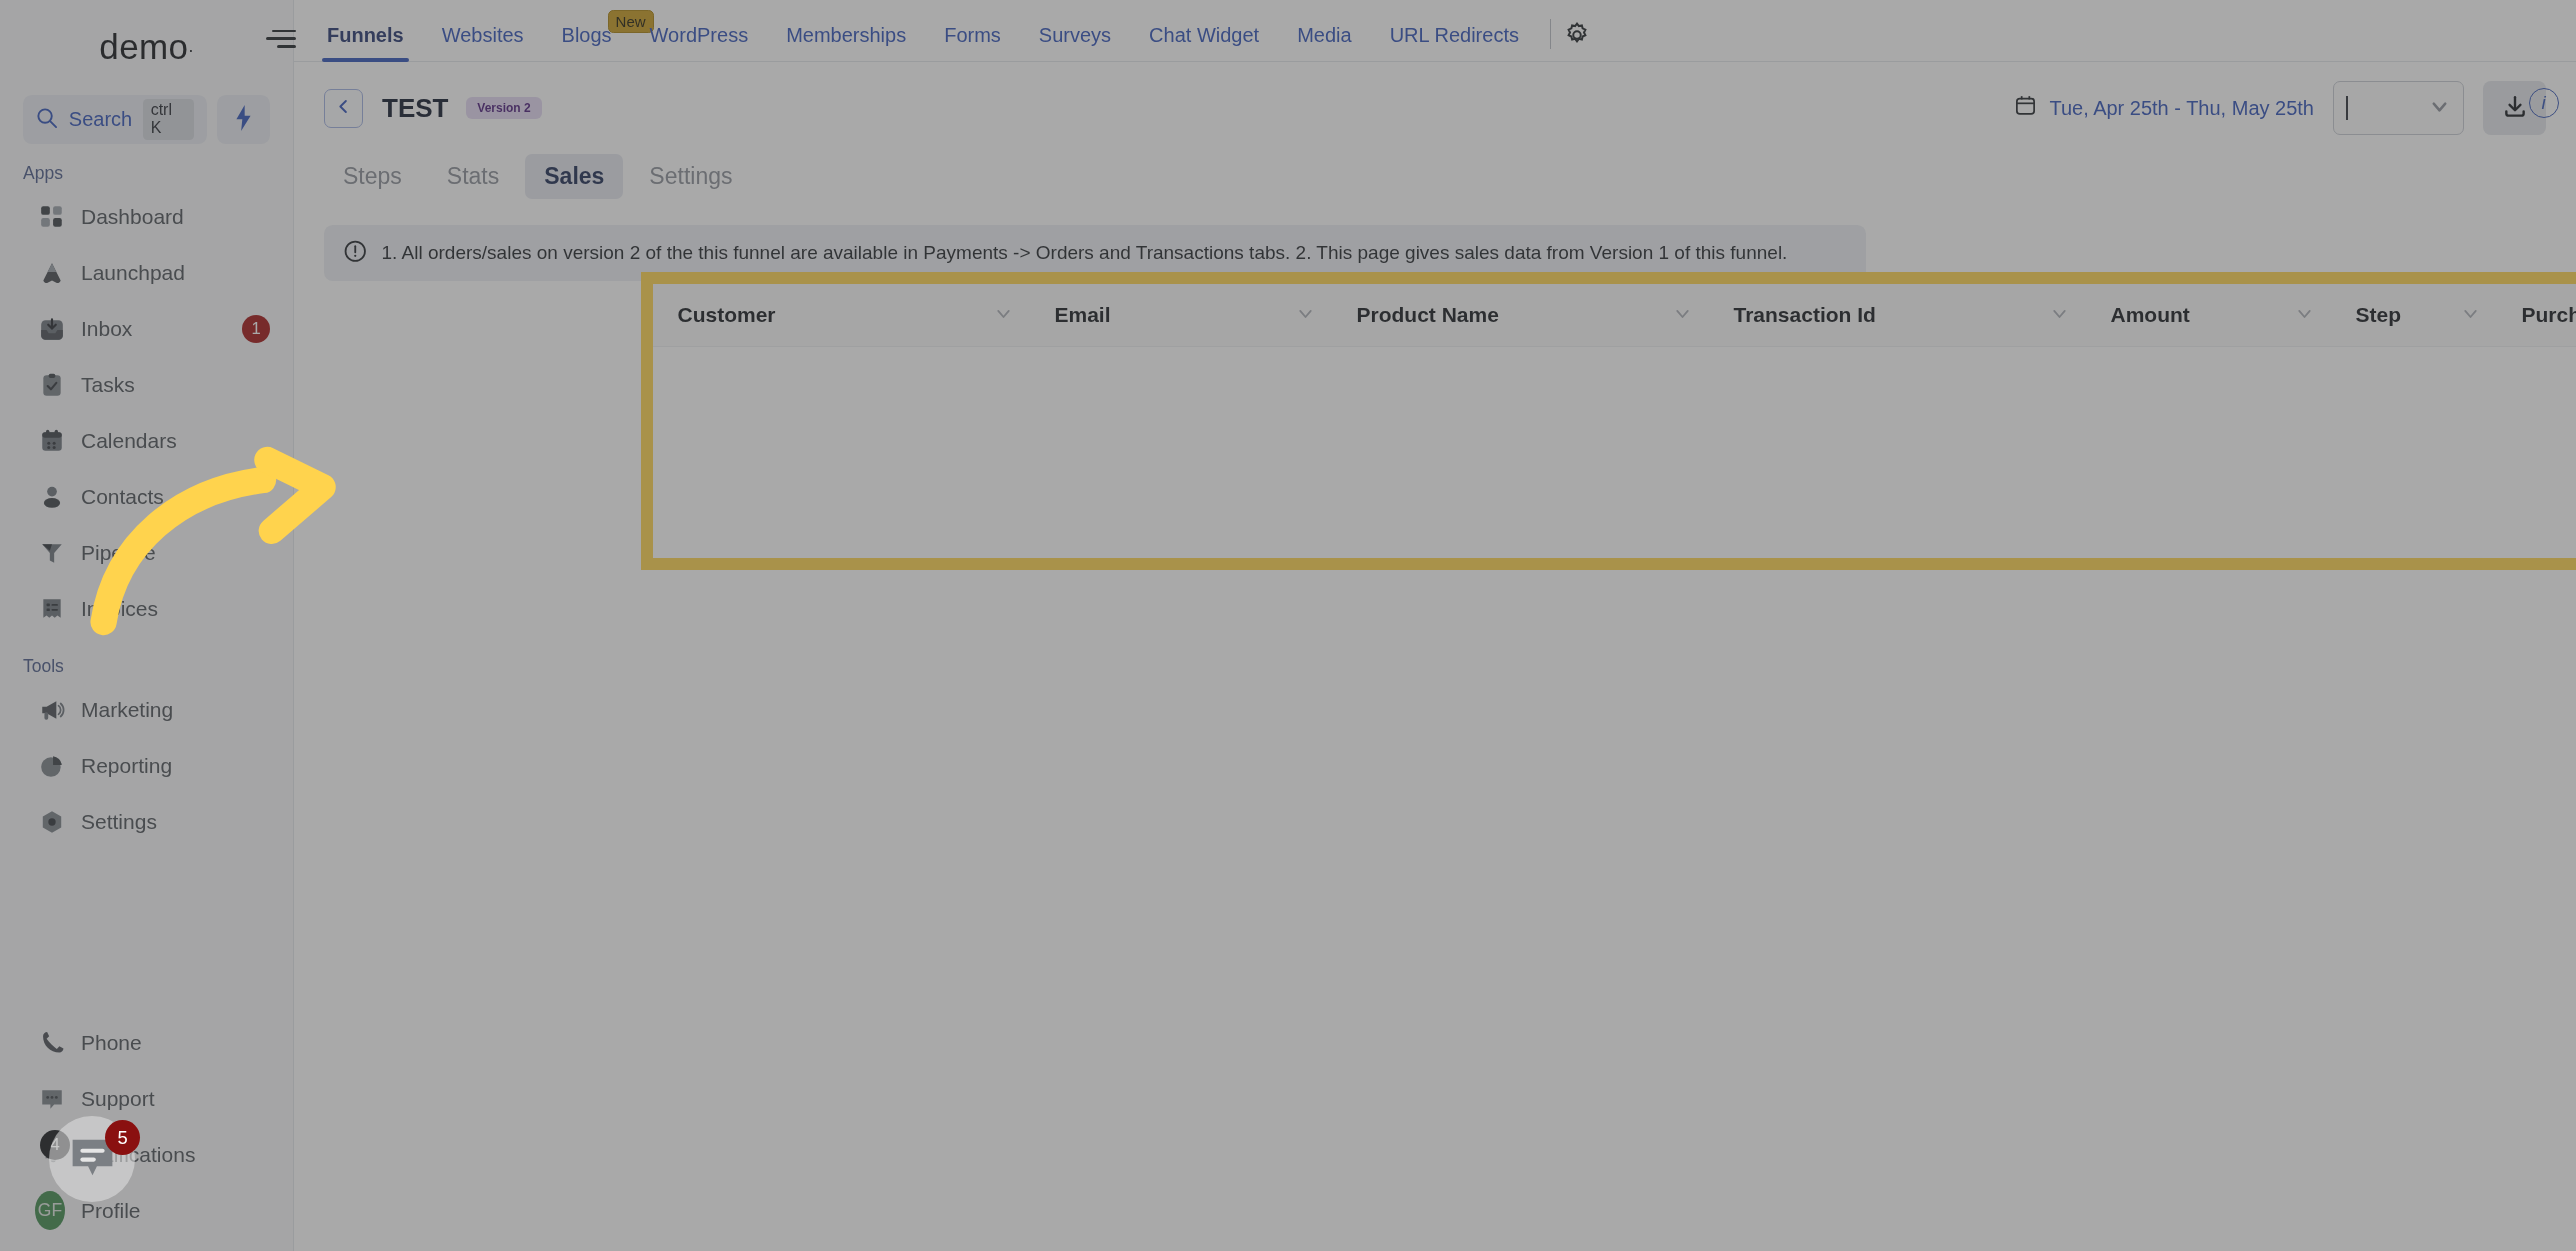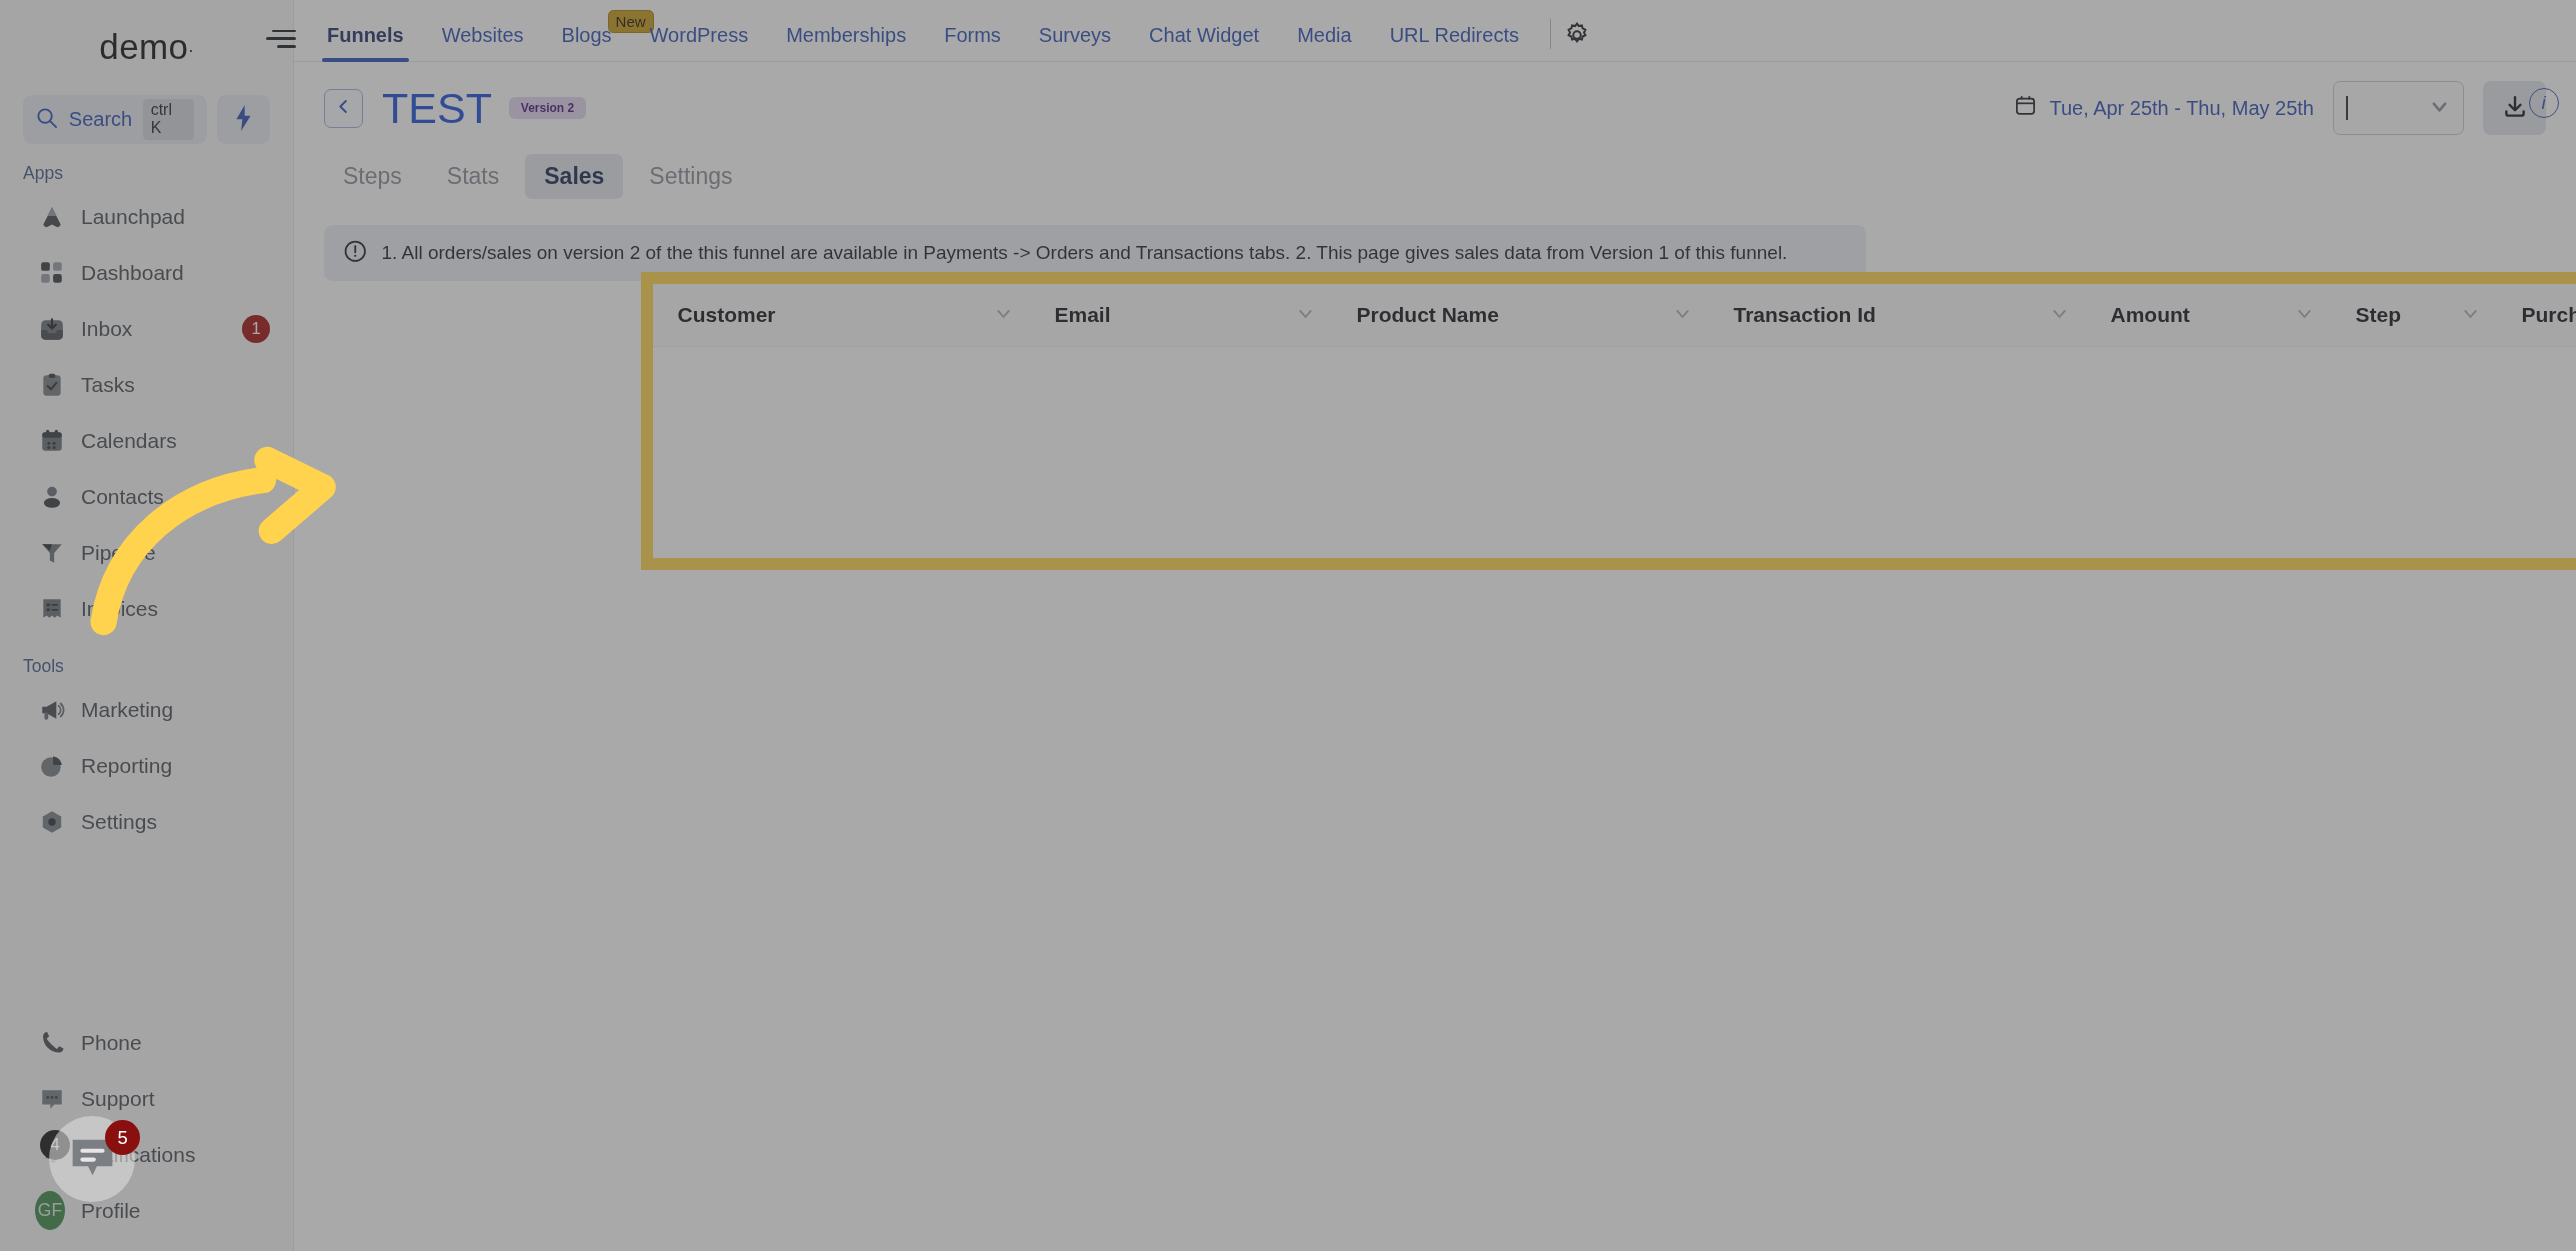--- a/index.html
+++ b/index.html
@@ -90,21 +90,21 @@
   .hamburger span:nth-child(2) { top: 11.4px; width: 30px; }
   .hamburger span:nth-child(3) { top: 19px; width: 19px; }
 
   
   .page-head { display: flex; align-items: center; padding: 19px 30px 0 30px; position: relative; }
   .back-btn {
     width: 39px; height: 39px; border: 0.9px solid #9fb0e0; border-radius: 7px;
     display: flex; align-items: center; justify-content: center; color: #2f51b8;
     background: #fafbfe;
   }
-  .page-title { font-size: 43px; font-weight: normal; color: #1d4ed8; margin-left: 19px; }
+  .page-title { font-size: 26px; font-weight: bold; color: #0f172a; margin-left: 19px; }
   .ver-badge {
     margin-left: 17.5px; background: #e3d8f2; color: #4a1a7a; font-size: 12px;
     border-radius: 6.1px; padding: 4.4px 11.4px; font-weight: 600;
   }
 
   .head-right { margin-left: auto; display: flex; align-items: center; gap: 0; }
   .daterange { display: flex; align-items: center; gap: 12.3px; color: #2f51b8; font-size: 20px; white-space: nowrap; }
   .dr-select {
     margin-left: 19px; width: 131px; height: 54px; border: 0.9px solid #c6cad2;
     border-radius: 7px; display: flex; align-items: center; justify-content: space-between;
@@ -200,37 +200,37 @@
         </span>
       </div>
     </div>
 
     <div class="sb-scroll">
       <div class="sb-section">Apps</div>
 
       <div class="sb-item">
         <span class="ico">
           <svg width="26" height="26" viewBox="0 0 24 24">
-              <path d="M12 3 L20 19 a3 3 0 0 1 -4 2 l-4-2 -4 2 a3 3 0 0 1 -4-2 Z" fill="#45494f"></path>
-              <path d="M12 3 L16 11 L8 11 Z" fill="#9aa0a8"></path>
-            </svg>
-        </span>
-        <span class="lbl">Launchpad</span>
-      </div>
-
-      <div class="sb-item">
-        <span class="ico">
-          <svg width="26" height="26" viewBox="0 0 24 24">
             <rect x="2" y="2" width="8" height="8" rx="2" fill="#3b4046"></rect>
             <rect x="13" y="2" width="8" height="8" rx="2" fill="#9aa0a8"></rect>
             <rect x="2" y="13" width="8" height="8" rx="2" fill="#9aa0a8"></rect>
             <rect x="13" y="13" width="8" height="8" rx="2" fill="#3b4046"></rect>
           </svg>
         </span>
         <span class="lbl">Dashboard</span>
+      </div>
+
+      <div class="sb-item">
+        <span class="ico">
+          <svg width="26" height="26" viewBox="0 0 24 24">
+              <path d="M12 3 L20 19 a3 3 0 0 1 -4 2 l-4-2 -4 2 a3 3 0 0 1 -4-2 Z" fill="#45494f"></path>
+              <path d="M12 3 L16 11 L8 11 Z" fill="#9aa0a8"></path>
+            </svg>
+        </span>
+        <span class="lbl">Launchpad</span>
       </div>
 
       <div class="sb-item">
         <span class="ico">
           <svg width="26" height="26" viewBox="0 0 24 24">
             <rect x="2" y="4" width="20" height="18" rx="4" fill="#6d737b"></rect>
             <path d="M2 13 h5 l2 3 h6 l2-3 h5 v5 a4 4 0 0 1 -4 4 H6 a4 4 0 0 1 -4-4 Z" fill="#4a4f56"></path>
             <path d="M12 3 v8 M8.5 8 L12 11.5 L15.5 8" stroke="#23272c" stroke-width="2" fill="none" stroke-linecap="round"></path>
           </svg>
         </span>

